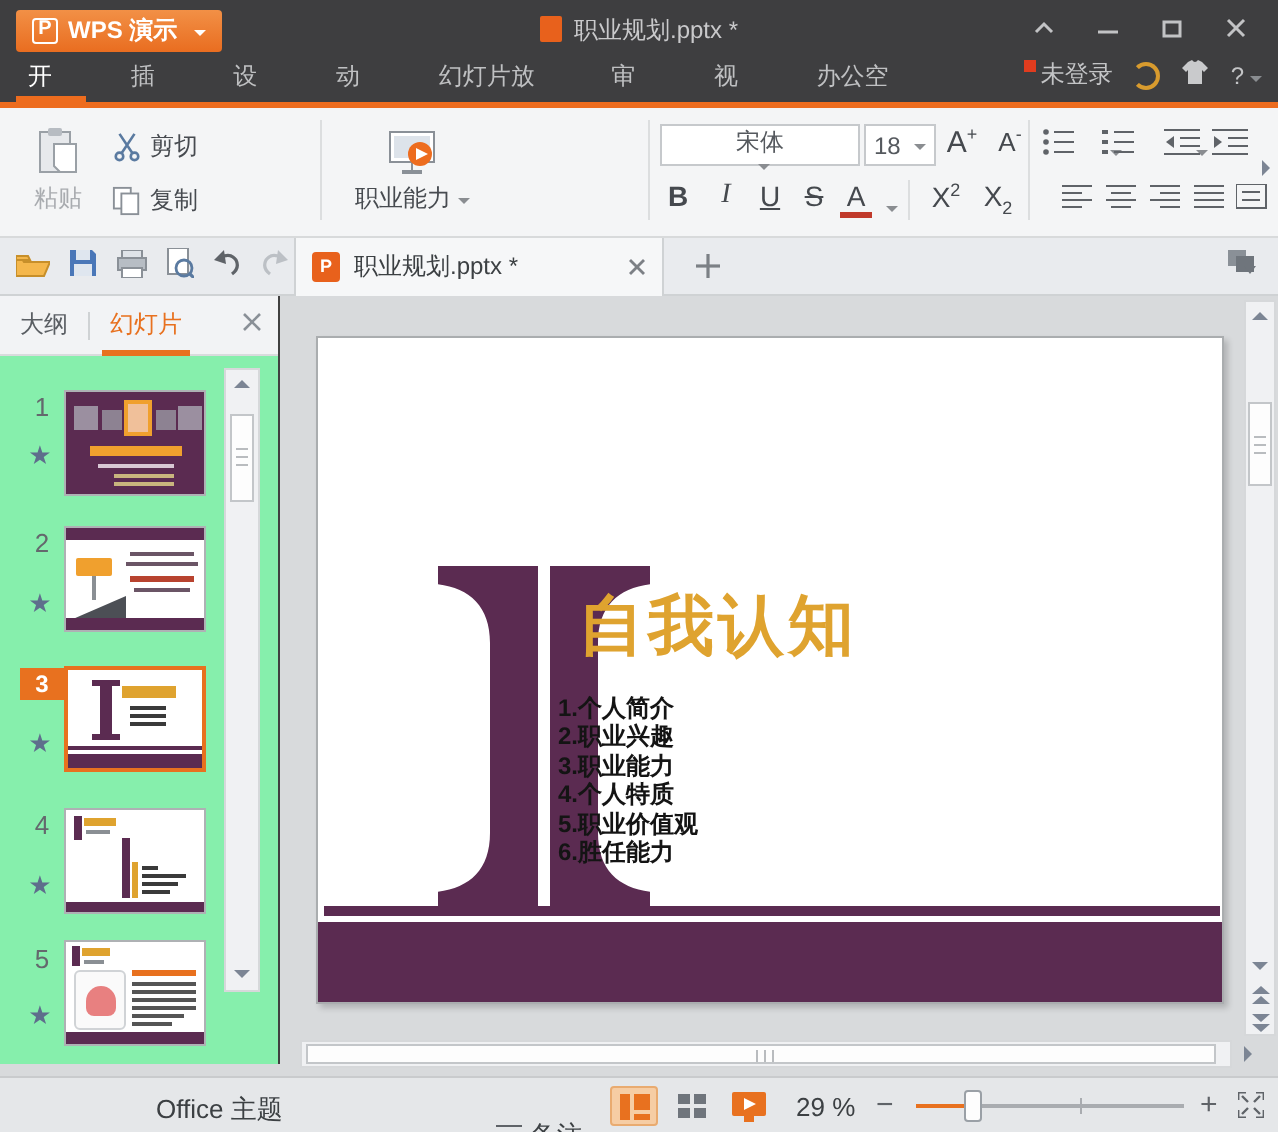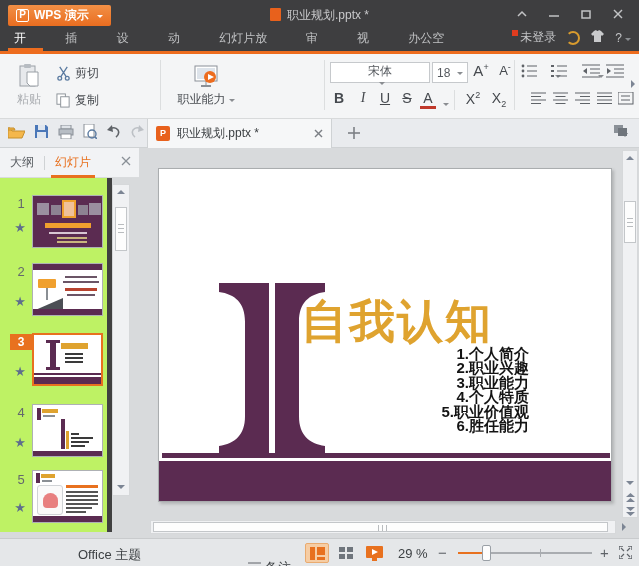--- a/index.html
+++ b/index.html
@@ -38,21 +38,21 @@
 
   
   .qbar { left:0; top:119px; width:639px; height:29px; background:#e9ebee; border-bottom:1px solid #cfd2d4; }
   .qicons { left:8px; top:4px; display:flex; gap:9px; align-items:center; height:20px; }
   .doctab { left:147px; top:0; width:185px; height:29px; background:#f6f7f8; border-left:1px solid #cfd2d4; border-right:1px solid #cfd2d4; display:flex; align-items:center; padding:0 8px; gap:7px; color:#3c4043; }
   .ptab-ico { width:14px; height:15px; background:#e8611c; border-radius:2px; color:#fff; font-size:9px; font-weight:bold; text-align:center; line-height:15px; }
   .plus-btn { left:344px; top:4px; width:20px; height:20px; display:flex; align-items:center; justify-content:center; }
   .switch-btn { right:10px; top:5px; }
 
   
-  .sidebar { left:0; top:148px; width:112px; height:384px; background:#bef264; border-right:5px solid #404040; }
+  .sidebar { left:0; top:148px; width:140px; height:384px; background:#86efac; border-right:1px solid #404040; }
   .sbtabs { left:0; top:0; width:139px; height:30px; background:#f2f3f5; border-bottom:1px solid #d9dbdd; display:flex; align-items:center; }
   .sbtab { padding:0 10px; height:30px; line-height:28px; color:#5a5e63; position:relative; }
   .sbtab.active { color:#e8711f; }
   .sbtab.active::after { content:""; position:absolute; left:6px; right:6px; bottom:0; height:3px; background:#e8711f; }
   .sb-sep { width:1px; height:14px; background:#cfd2d4; }
   .sb-close { position:absolute; right:8px; top:8px; }
   .thumb-num { left:12px; width:18px; text-align:center; color:#64686d; font-size:13px; }
   .thumb-star { left:10px; width:20px; text-align:center; color:#5e6e8c; font-size:13px; }
   .thumb { left:32px; width:71px; height:53px; background:#fff; border:1px solid #aeb1b4; overflow:hidden; }
   .thumb.sel { border:2px solid #e8711f; }
@@ -63,22 +63,22 @@
   .grip { position:absolute; left:2px; right:2px; height:1px; background:#b9bcbf; }
   .arr { width:0; height:0; border:4px solid transparent; }
   .arr.up { border-bottom-color:#7c8594; border-top:0; }
   .arr.dn { border-top-color:#7c8594; border-bottom:0; }
   .arr.rt { border-left-color:#7c8594; border-right:0; }
 
   
   .main { left:140px; top:148px; width:499px; height:384px; background:#d8dadc; }
   .slide { left:18px; top:20px; width:454px; height:334px; background:#fff; border:1px solid #aaadaf; box-shadow:2px 2px 3px rgba(0,0,0,.18); overflow:hidden; }
   .big-i { left:60px; top:114px; width:106px; height:172px; }
-  .sec-title { left:130px; top:122px; font-size:46px; font-weight:900; color:#dfa32f; letter-spacing:2px; white-space:nowrap;margin-left:12px; }
-  .sec-list { left:120px; top:178px; width:250px; text-align:right; font-size:15px; line-height:14.4px; font-weight:bold; color:#141414; }
+  .sec-title { left:130px; top:122px; font-size:33px; font-weight:900; color:#dfa32f; letter-spacing:2px; white-space:nowrap; }
+  .sec-list { left:120px; top:178px; width:250px; text-align:left; font-size:12px; line-height:14.4px; font-weight:bold; color:#141414; }
   .thin-band { left:3px; top:284px; width:448px; height:5px; background:#5b2b51; }
   .thick-band { left:0; top:292px; width:454px; height:40px; background:#5b2b51; }
   .vscroll { left:482px; top:2px; width:16px; height:368px; background:#f0f1f3; border:1px solid #d6d8da; }
   .hscroll { left:10px; top:372px; width:466px; height:14px; background:#f0f1f3; border:1px solid #d6d8da; }
   .hthumb { left:2px; top:1px; width:455px; height:10px; background:#fdfdfd; border:1px solid #c3c6c9; }
   .vthumb { left:1px; top:50px; width:12px; height:42px; background:#fdfdfd; border:1px solid #c3c6c9; }
 
   
   .statusbar { left:0; top:538px; width:639px; height:28px; background:#e5e7e9; border-top:1px solid #c9cbcd; color:#3c4043; }
   .viewbtn { width:24px; height:20px; display:flex; align-items:center; justify-content:center; border-radius:2px; }

